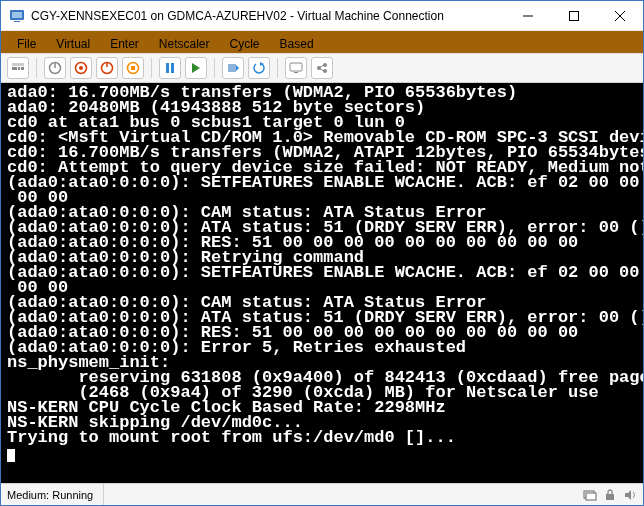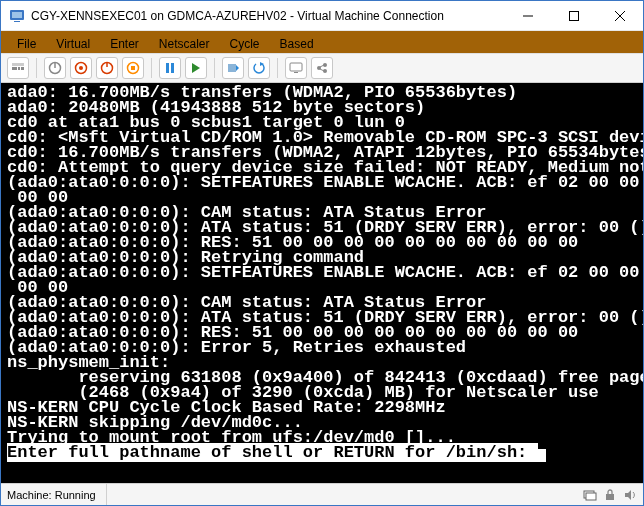--- a/index.html
+++ b/index.html
@@ -231,24 +231,24 @@
 (ada0:ata0:0:0:0): CAM status: ATA Status Error
 (ada0:ata0:0:0:0): ATA status: 51 (DRDY SERV ERR), error: 00 ()
 (ada0:ata0:0:0:0): RES: 51 00 00 00 00 00 00 00 00 00 00
 (ada0:ata0:0:0:0): Error 5, Retries exhausted
 ns_physmem_init:
        reserving 631808 (0x9a400) of 842413 (0xcdaad) free pages
        (2468 (0x9a4) of 3290 (0xcda) MB) for Netscaler use
 NS-KERN CPU Cycle Clock Based Rate: 2298MHz
 NS-KERN skipping /dev/md0c...
 Trying to mount root from ufs:/dev/md0 []...
-<span class="prompt-line">Enter full pathname of shell or RETURN for /bin/sh: </span><span class="cursor"></span></div>
+<span class="cursor"></span></div>
 
 <div class="statusbar">
-  <div class="status-left">Machine: Running</div>
+  <div class="status-left">Medium: Running</div>
   <div class="status-icons">
     <span class="status-icon">
       <svg width="14" height="14" viewBox="0 0 14 14">
           <rect x="1" y="3" width="10" height="7" fill="none" stroke="#666"></rect>
           <rect x="3" y="5" width="10" height="7" fill="#fff" stroke="#666"></rect>
         </svg>
     </span>
     <span class="status-icon">
       <svg width="14" height="14" viewBox="0 0 14 14">
           <rect x="3" y="6" width="8" height="6" fill="#888"></rect>

